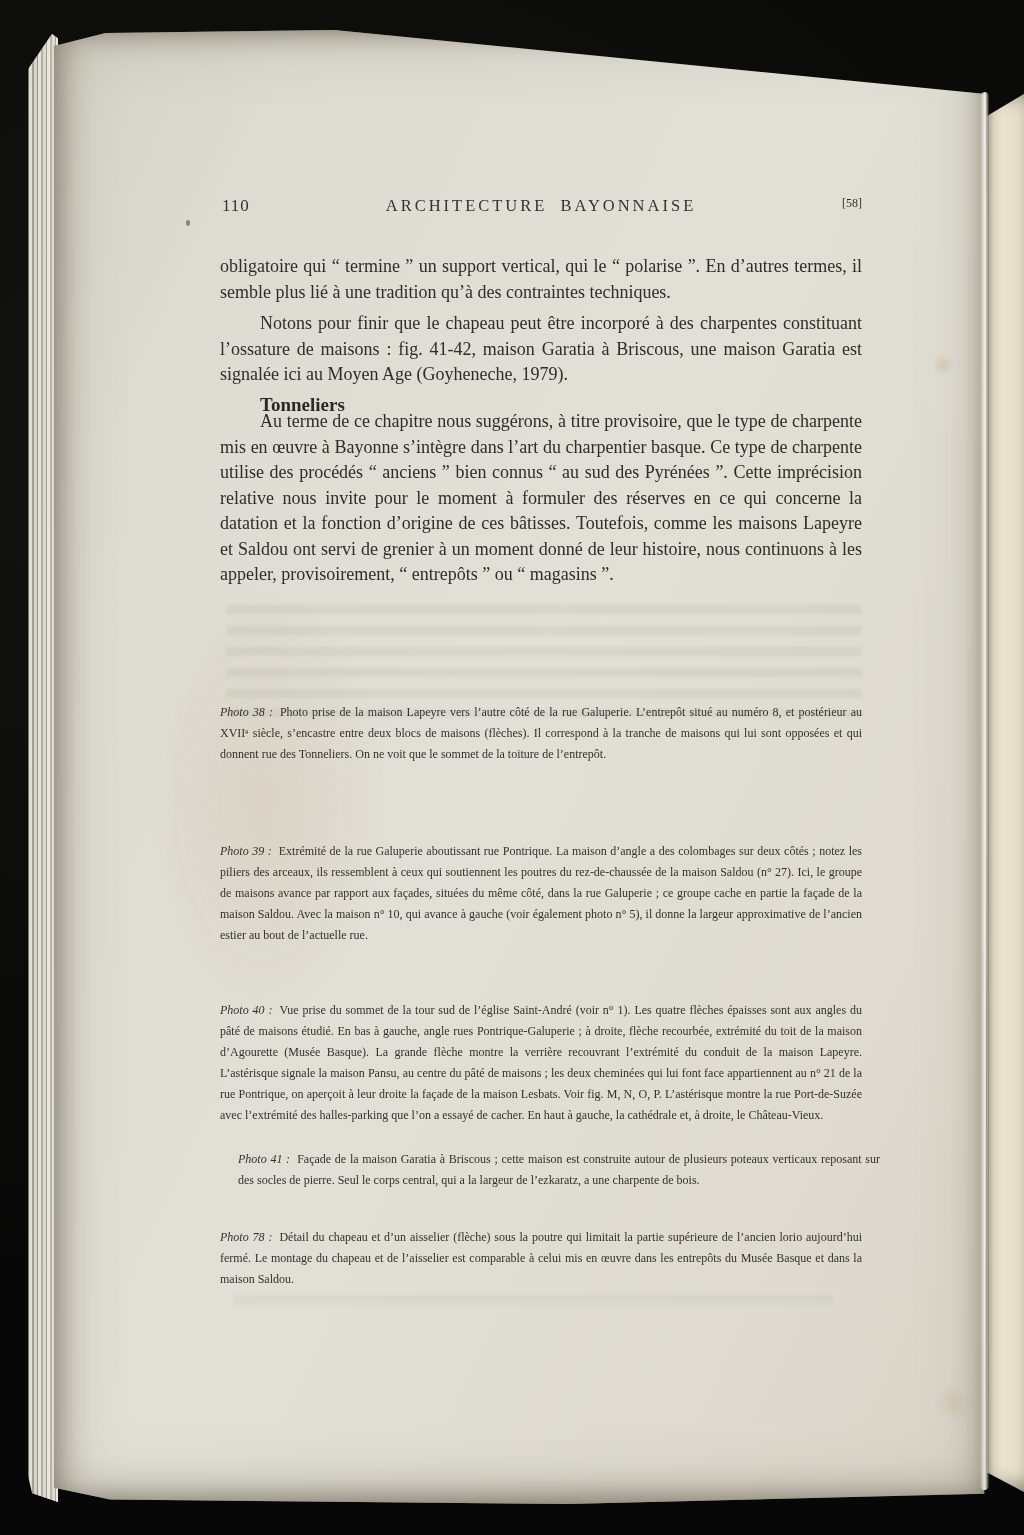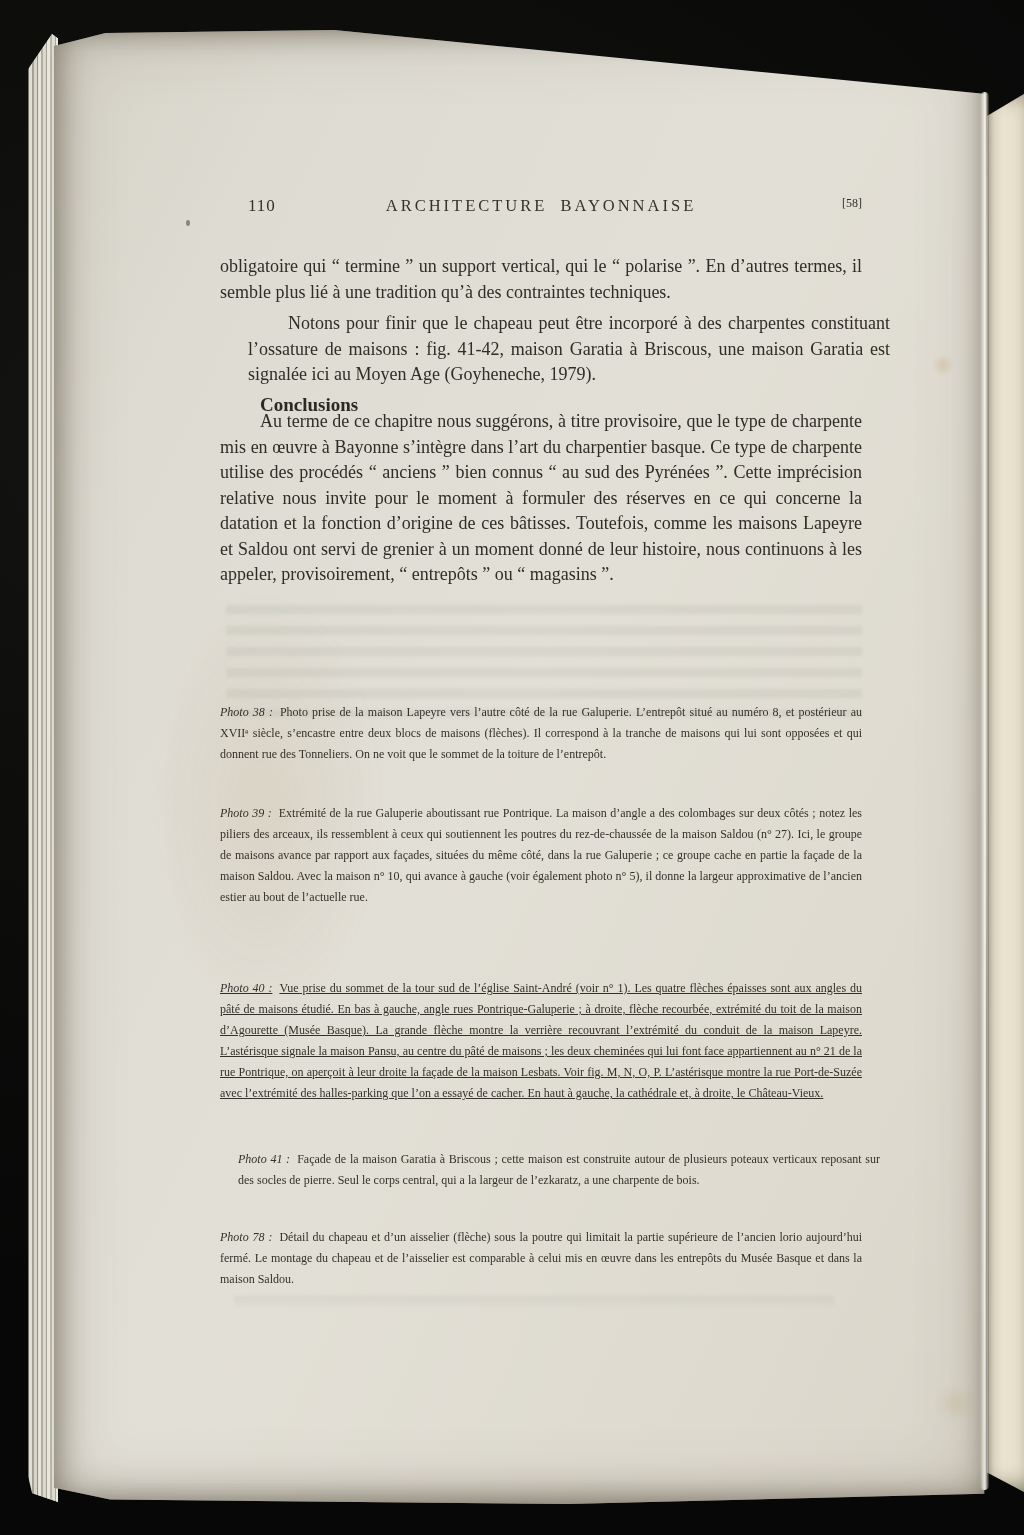--- a/index.html
+++ b/index.html
@@ -69,40 +69,40 @@
   .bleed-a { left:172px; top:575px; width:636px; height:112px;
              background: repeating-linear-gradient(180deg,
                rgba(104,114,100,.085) 0 9px, rgba(104,114,100,0) 9px 21px); }
   .bleed-b { left:180px; top:1266px; width:600px; height:12px;
              background: linear-gradient(180deg, rgba(104,114,100,.09), rgba(104,114,100,0)); }
 
   
   .text-col { position:absolute; left:166px; top:0; width:642px; z-index:4; }
 
   .header { position:absolute; top:166px; left:0; width:100%; height:22px; color:#34322b; }
-  .pagenum { position:absolute; left:2px; font-size:17px; letter-spacing:1px;margin-left:26px; }
+  .pagenum { position:absolute; left:2px; font-size:17px; letter-spacing:1px; }
   .running { position:absolute; left:0; right:0; text-align:center;
              font-size:16.5px; letter-spacing:3px; word-spacing:6px; }
   .folio   { position:absolute; right:0; font-size:12px; }
 
   .bodyp { position:absolute; left:0; width:642px; margin:0;
            font-size:18px; line-height:25.5px; text-align:justify;
            color:#2f2d27; }
   .p1 { top:224px; }
-  .p2 { top:281px; text-indent:40px;margin-left:28px; }
+  .p2 { top:281px; text-indent:40px; }
   .h-conclusions { position:absolute; top:364px; left:40px; margin:0;
                    font-size:19px; font-weight:bold; color:#2b2924; }
   .p3 { top:379px; text-indent:40px; }
 
   .caption { position:absolute; left:0; width:642px; margin:0;
              font-size:12px; line-height:21px; text-align:justify; color:#33312a; }
   .cap-label { font-style:italic; padding-right:7px; }
   .c38 { top:672px; }
-  .c39 { top:773px; }
-  .c40 { top:948px;text-decoration:underline; }
+  .c39 { top:811px; }
+  .c40 { top:970px; }
   .c41 { top:1119px;margin-left:18px; }
   .c42 { top:1197px; }
 </style>
 </head>
 <body>
 
 <div class="scene">
 
   <div class="stack-left"></div>
 
@@ -119,21 +119,21 @@
 
       <div class="header">
         <span class="pagenum">110</span>
         <span class="running">ARCHITECTURE BAYONNAISE</span>
         <span class="folio">[58]</span>
       </div>
 
       <p class="bodyp p1">obligatoire qui “ termine ” un support vertical, qui le “ polarise ”. En d’autres termes, il semble plus lié à une tradition qu’à des contraintes techniques.</p>
       <p class="bodyp p2">Notons pour finir que le chapeau peut être incorporé à des charpentes constituant l’ossature de maisons : fig. 41-42, maison Garatia à Briscous, une maison Garatia est signalée ici au Moyen Age (Goyheneche, 1979).</p>
 
-      <h3 class="h-conclusions">Conclusions</h3>
+      <h3 class="h-conclusions">Tonneliers</h3>
 
       <p class="bodyp p3">Au terme de ce chapitre nous suggérons, à titre provisoire, que le type de charpente mis en œuvre à Bayonne s’intègre dans l’art du charpentier basque. Ce type de charpente utilise des procédés “ anciens ” bien connus “ au sud des Pyrénées ”. Cette imprécision relative nous invite pour le moment à formuler des réserves en ce qui concerne la datation et la fonction d’origine de ces bâtisses. Toutefois, comme les maisons Lapeyre et Saldou ont servi de grenier à un moment donné de leur histoire, nous continuons à les appeler, provisoirement, “ entrepôts ” ou “ magasins ”.</p>
 
       <p class="caption c38"><em class="cap-label">Photo 38 :</em><span class="cap-text">Photo prise de la maison Lapeyre vers l’autre côté de la rue Galuperie. L’entrepôt situé au numéro 8, et postérieur au XVIIᵉ siècle, s’encastre entre deux blocs de maisons (flèches). Il correspond à la tranche de maisons qui lui sont opposées et qui donnent rue des Tonneliers. On ne voit que le sommet de la toiture de l’entrepôt.</span></p>
 
       <p class="caption c39"><em class="cap-label">Photo 39 :</em><span class="cap-text">Extrémité de la rue Galuperie aboutissant rue Pontrique. La maison d’angle a des colombages sur deux côtés ; notez les piliers des arceaux, ils ressemblent à ceux qui soutiennent les poutres du rez-de-chaussée de la maison Saldou (n° 27). Ici, le groupe de maisons avance par rapport aux façades, situées du même côté, dans la rue Galuperie ; ce groupe cache en partie la façade de la maison Saldou. Avec la maison n° 10, qui avance à gauche (voir également photo n° 5), il donne la largeur approximative de l’ancien estier au bout de l’actuelle rue.</span></p>
 
       <p class="caption c40"><em class="cap-label">Photo 40 :</em><span class="cap-text">Vue prise du sommet de la tour sud de l’église Saint-André (voir n° 1). Les quatre flèches épaisses sont aux angles du pâté de maisons étudié. En bas à gauche, angle rues Pontrique-Galuperie ; à droite, flèche recourbée, extrémité du toit de la maison d’Agourette (Musée Basque). La grande flèche montre la verrière recouvrant l’extrémité du conduit de la maison Lapeyre. L’astérisque signale la maison Pansu, au centre du pâté de maisons ; les deux cheminées qui lui font face appartiennent au n° 21 de la rue Pontrique, on aperçoit à leur droite la façade de la maison Lesbats. Voir fig. M, N, O, P. L’astérisque montre la rue Port-de-Suzée avec l’extrémité des halles-parking que l’on a essayé de cacher. En haut à gauche, la cathédrale et, à droite, le Château-Vieux.</span></p>
 
       <p class="caption c41"><em class="cap-label">Photo 41 :</em><span class="cap-text">Façade de la maison Garatia à Briscous ; cette maison est construite autour de plusieurs poteaux verticaux reposant sur des socles de pierre. Seul le corps central, qui a la largeur de l’ezkaratz, a une charpente de bois.</span></p>

